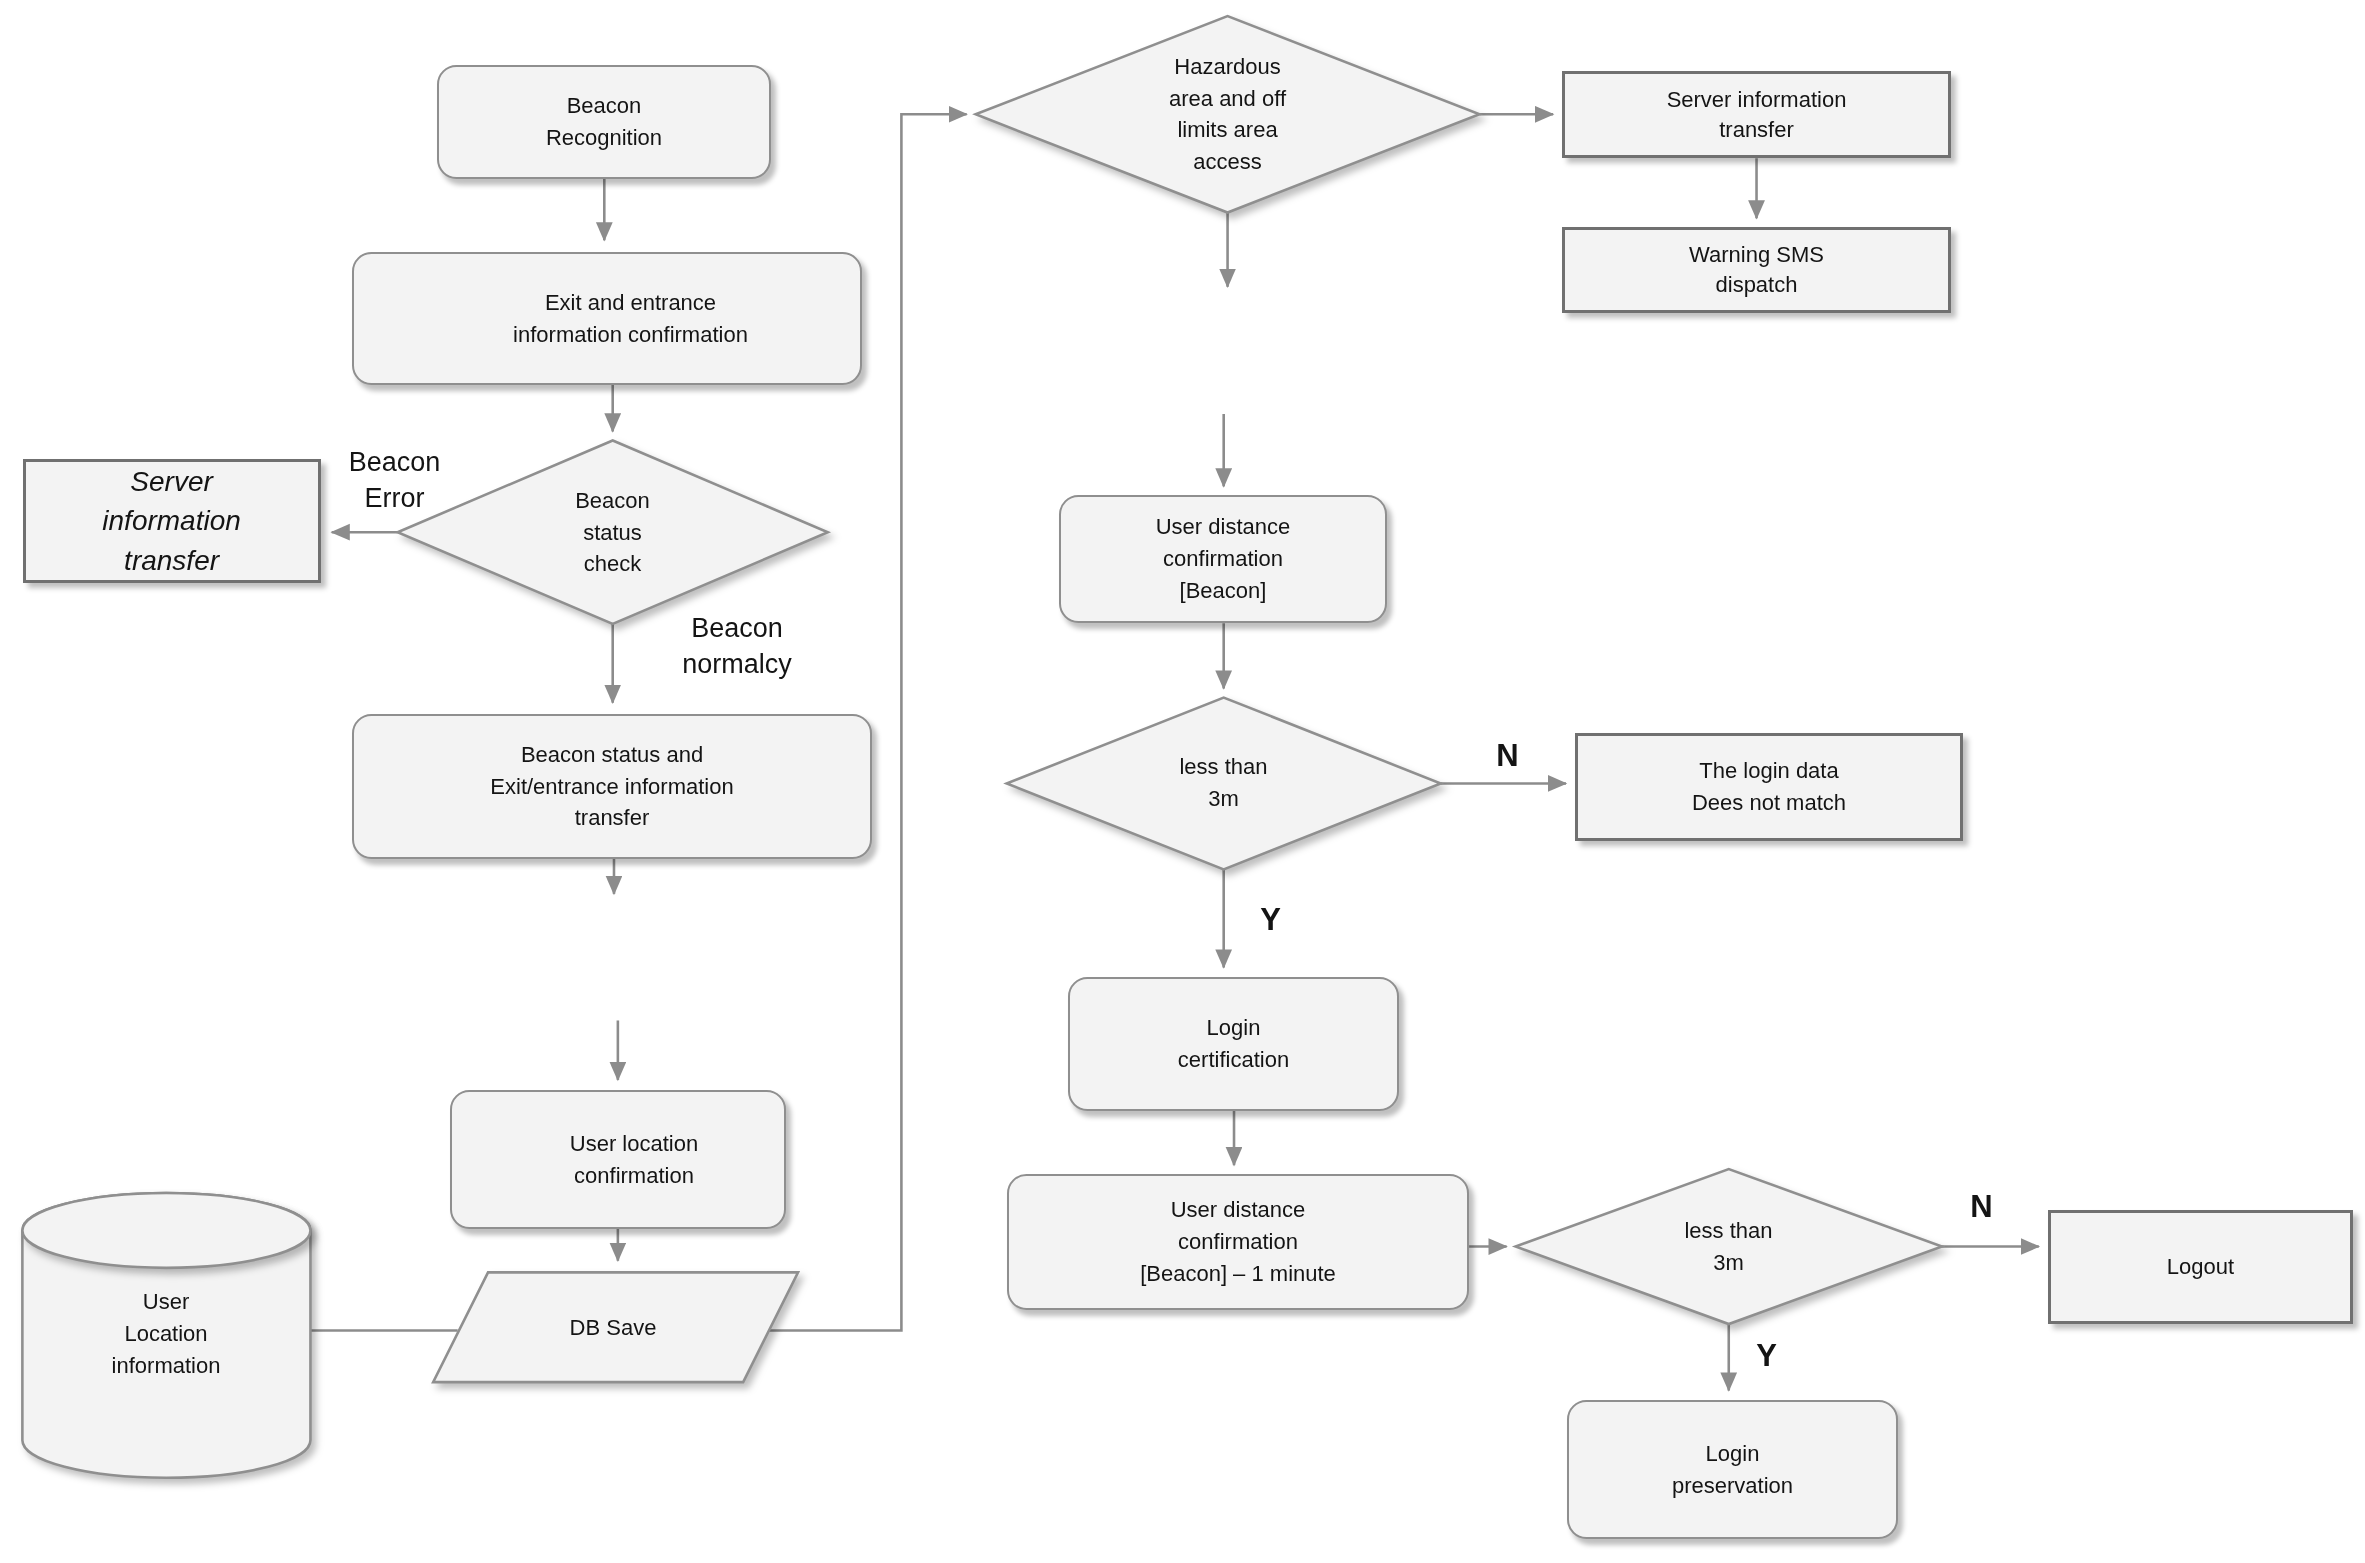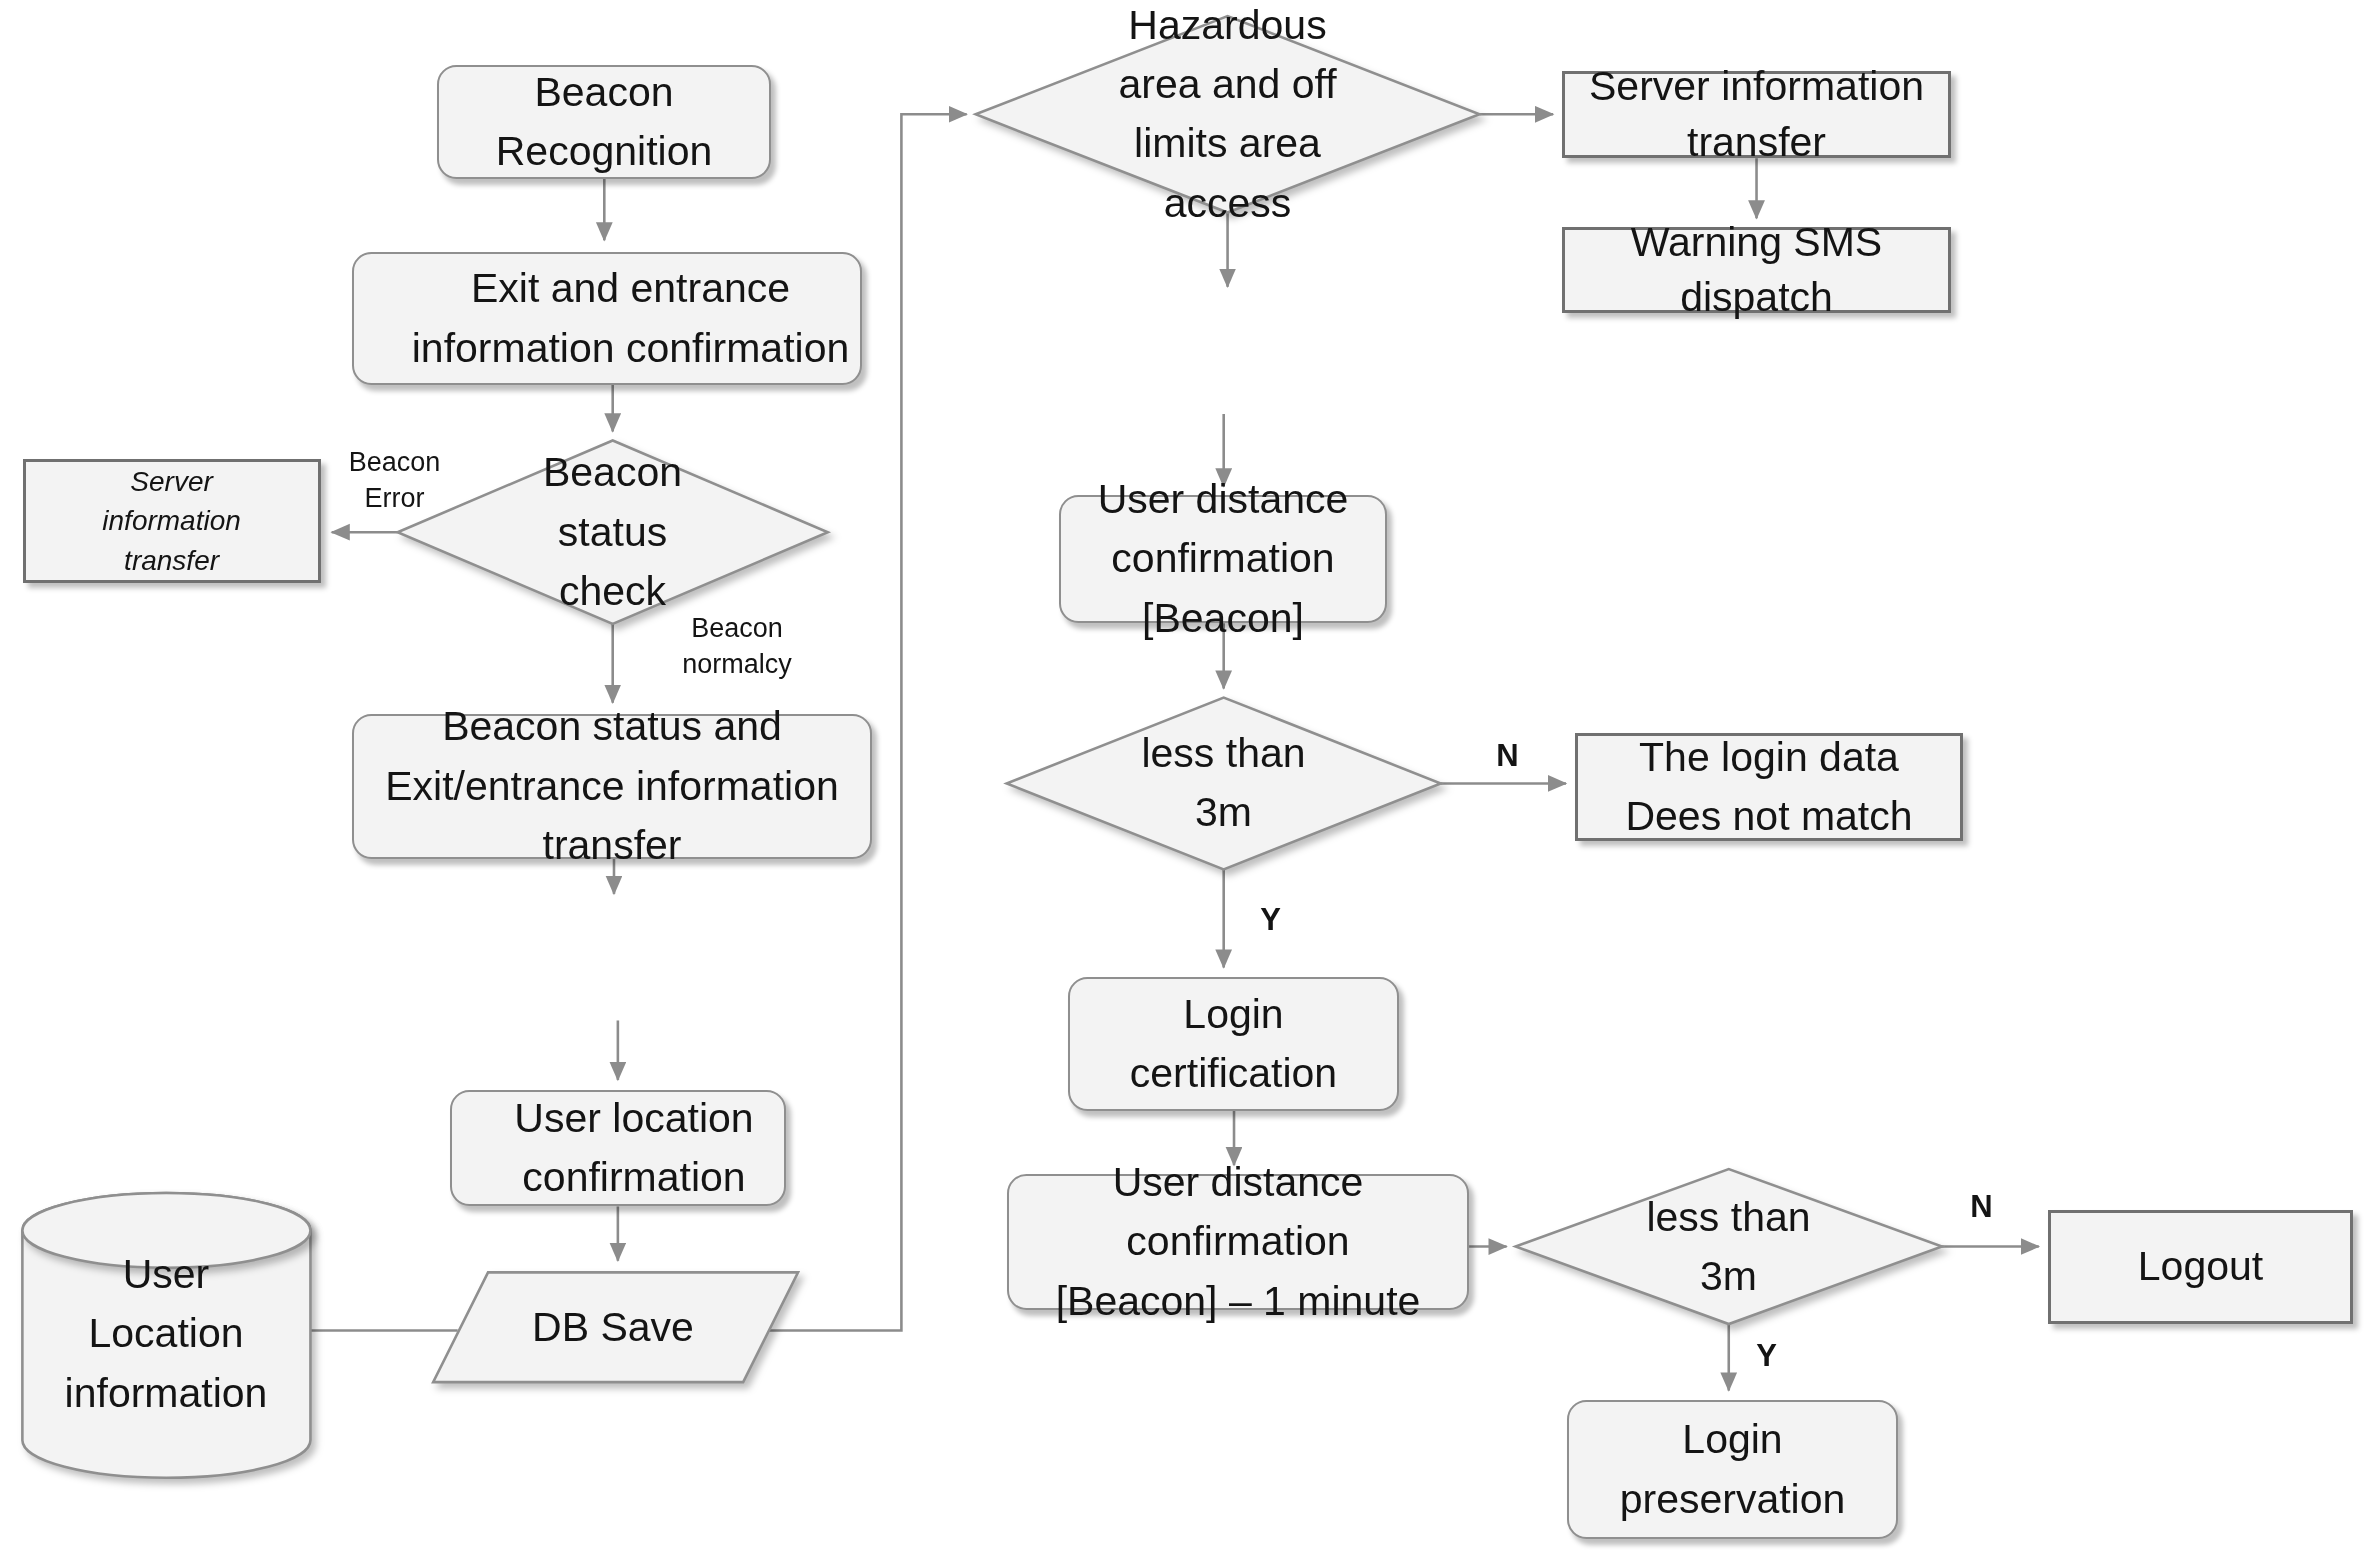--- a/index.html
+++ b/index.html
@@ -21,21 +21,21 @@
     left: 0;
     top: 0;
   }
   .node {
     position: absolute;
     display: flex;
     align-items: center;
     justify-content: center;
     text-align: center;
     white-space: pre-line;
-    font-size: 41px;
+    font-size: 22px;
     line-height: 1.45;
     color: #141414;
     box-sizing: border-box;
   }
   .rounded {
     background: #f3f3f3;
     border: 2.6px solid #8f8f8f;
     border-radius: 19.4px;
     box-shadow: 4.5px 5.2px 5.2px rgba(0,0,0,0.25);
   }
@@ -117,21 +117,21 @@
     <ellipse class="shape" cx="257" cy="1905" rx="223" ry="58"></ellipse>
   </svg>
 
   <div class="node rounded" style="left:437px;  top:65px;  width:334px; height:114px;">Beacon
 Recognition</div>
   <div class="node rounded" style="left:352px;  top:252px;  width:510px; height:133px;padding-left:47px;">Exit and entrance
 information confirmation</div>
   <div class="node rounded" style="left:352px;  top:714px; width:520px; height:145px;">Beacon status and
 Exit/entrance information
 transfer</div>
-  <div class="node rounded" style="left:450px;  top:1090px; width:336px; height:116px;padding-left:32px;">User location
+  <div class="node rounded" style="left:450px;  top:1090px; width:336px; height:139px;padding-left:32px;">User location
 confirmation</div>
   <div class="node rounded" style="left:1059px; top:495px;  width:328px; height:128px;">User distance
 confirmation
 [Beacon]</div>
   <div class="node rounded" style="left:1068px; top:977px; width:331px; height:134px;">Login
 certification</div>
   <div class="node rounded" style="left:1007px; top:1174px; width:462px; height:136px;">User distance
 confirmation
 [Beacon] – 1 minute</div>
   <div class="node rounded" style="left:1567px; top:1400px; width:331px; height:139px;">Login

